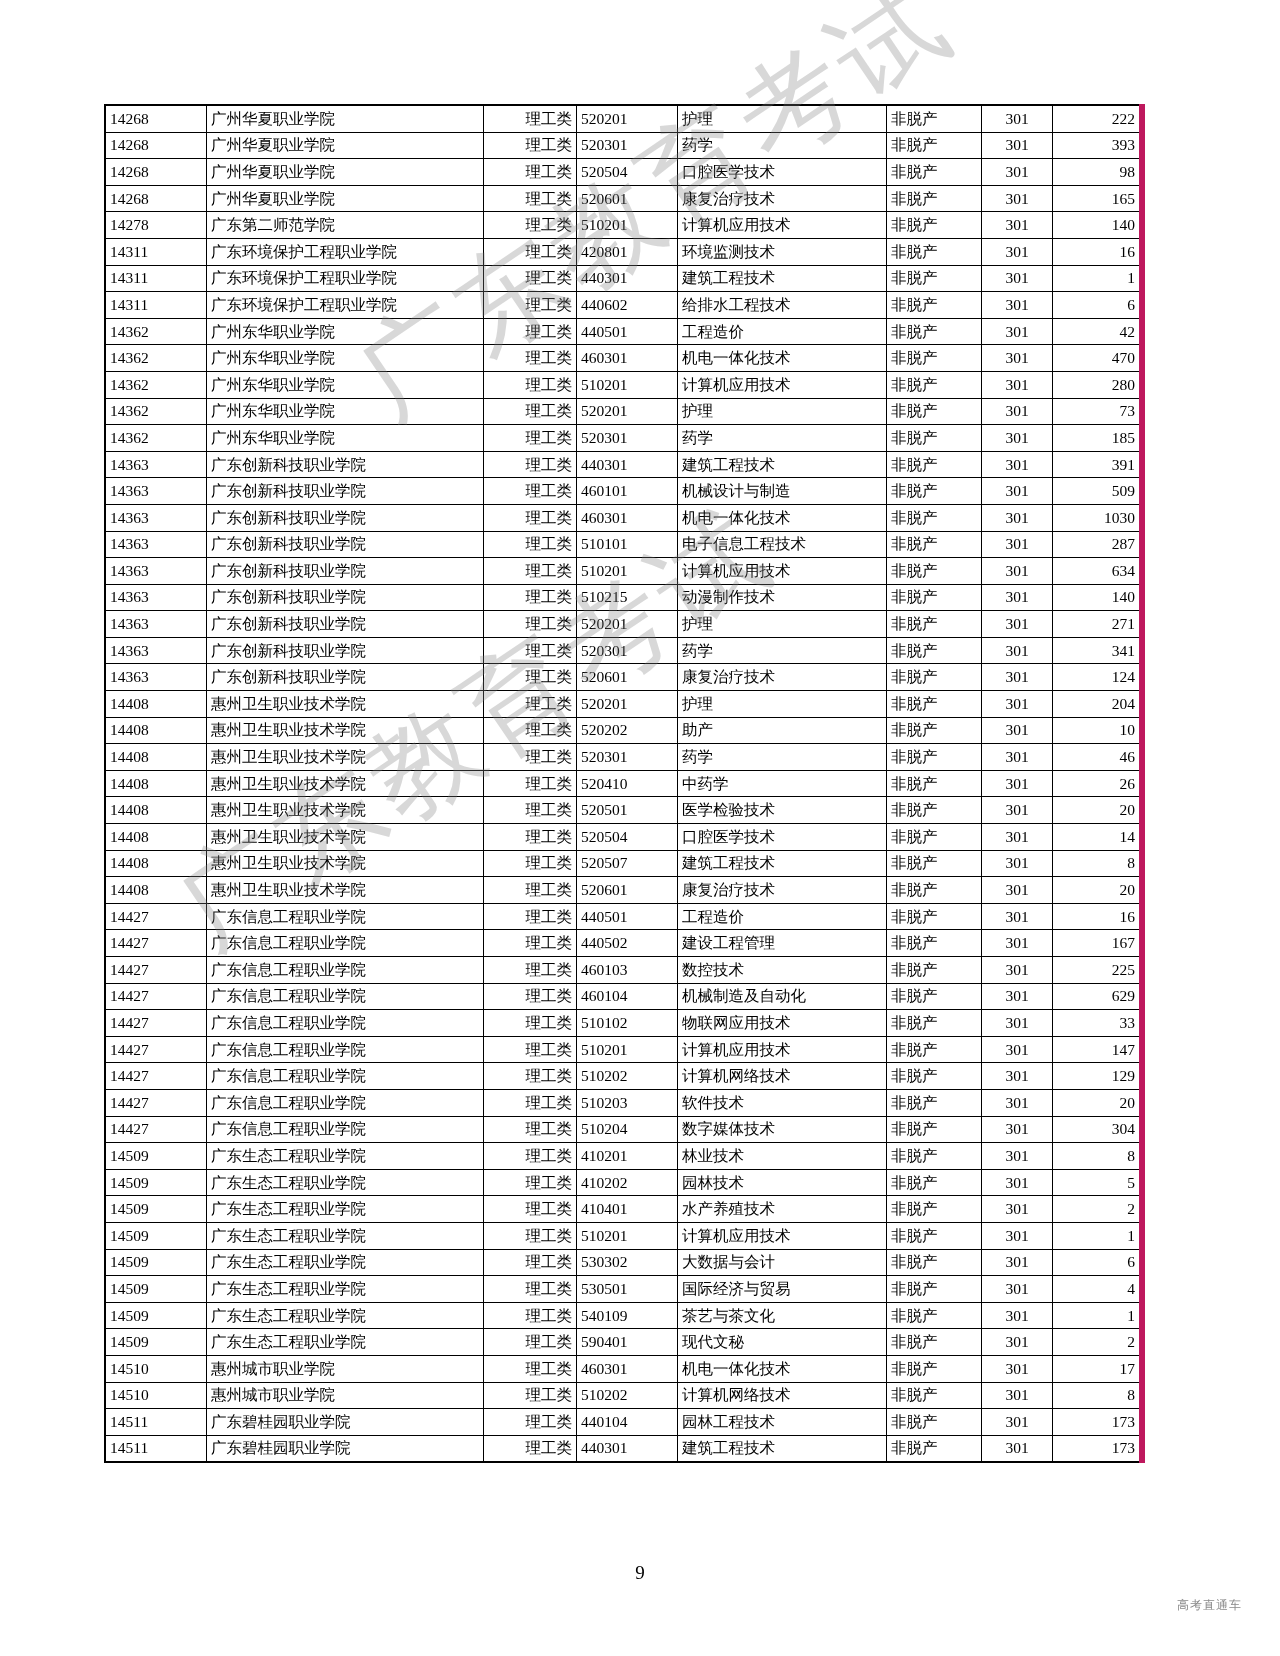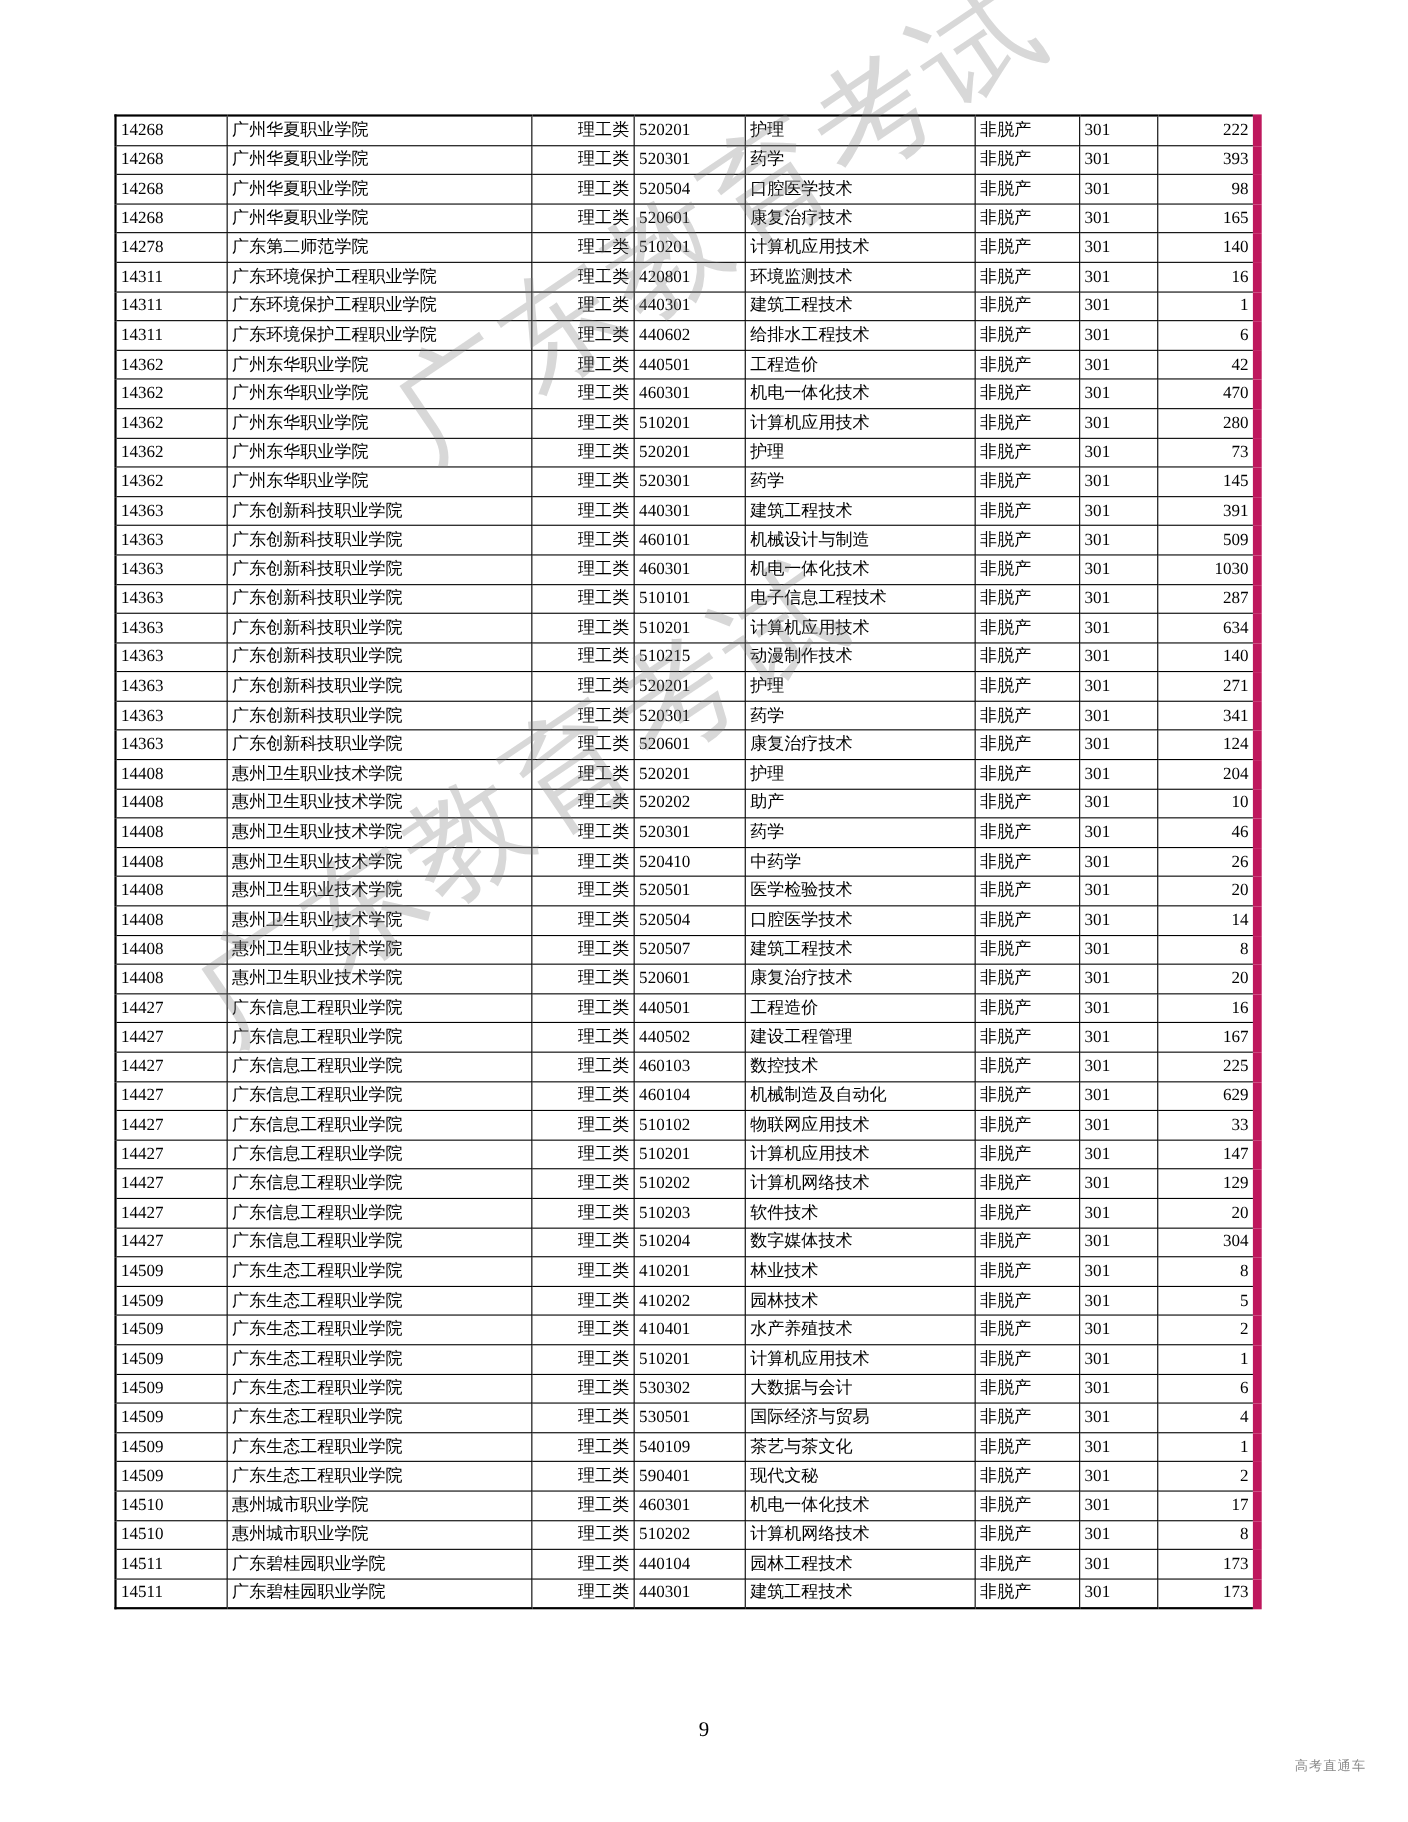--- a/index.html
+++ b/index.html
@@ -71,31 +71,31 @@
     white-space: nowrap;
     vertical-align: middle;
     background: transparent;
   }
   .c-code      { width: 92px;  text-align: left; }
   .c-school    { width: 268px; text-align: left; }
   .c-category  { width: 84px;  text-align: right; }
   .c-majorcode { width: 92px;  text-align: left; }
   .c-major     { width: 200px; text-align: left; }
   .c-mode      { width: 86px;  text-align: left; }
-  .c-len       { width: 62px;  text-align: left; margin-left: 44px; }
+  .c-len       { width: 62px;  text-align: center; margin-left: 44px; }
   .c-count     { width: 78px;  text-align: right; padding-right: 7px; }
 
   
   #data-table {
     border: 2px solid #000;
   }
   #data-table tr:first-child td { border-top: 2px solid #000; }
   #data-table tr:last-child  td { border-bottom: 2px solid #000; }
   #data-table td:first-child { border-left: 2px solid #000; }
-  #data-table td:last-child  { border-right: 8px solid #be185d; }
+  #data-table td:last-child  { border-right: 6px solid #be185d; }
 
   #page-number {
     position: absolute;
     left: 0;
     top: 1562px;
     width: 1280px;
     text-align: center;
     font-size: 19px;
     color: #000;
     z-index: 2;
@@ -243,21 +243,21 @@
           <td class="c-count">73</td>
         </tr>
         <tr>
           <td class="c-code">14362</td>
           <td class="c-school">广州东华职业学院</td>
           <td class="c-category">理工类</td>
           <td class="c-majorcode">520301</td>
           <td class="c-major">药学</td>
           <td class="c-mode">非脱产</td>
           <td class="c-len">301</td>
-          <td class="c-count">145</td>
+          <td class="c-count">185</td>
         </tr>
         <tr>
           <td class="c-code">14363</td>
           <td class="c-school">广东创新科技职业学院</td>
           <td class="c-category">理工类</td>
           <td class="c-majorcode">440301</td>
           <td class="c-major">建筑工程技术</td>
           <td class="c-mode">非脱产</td>
           <td class="c-len">301</td>
           <td class="c-count">391</td>

